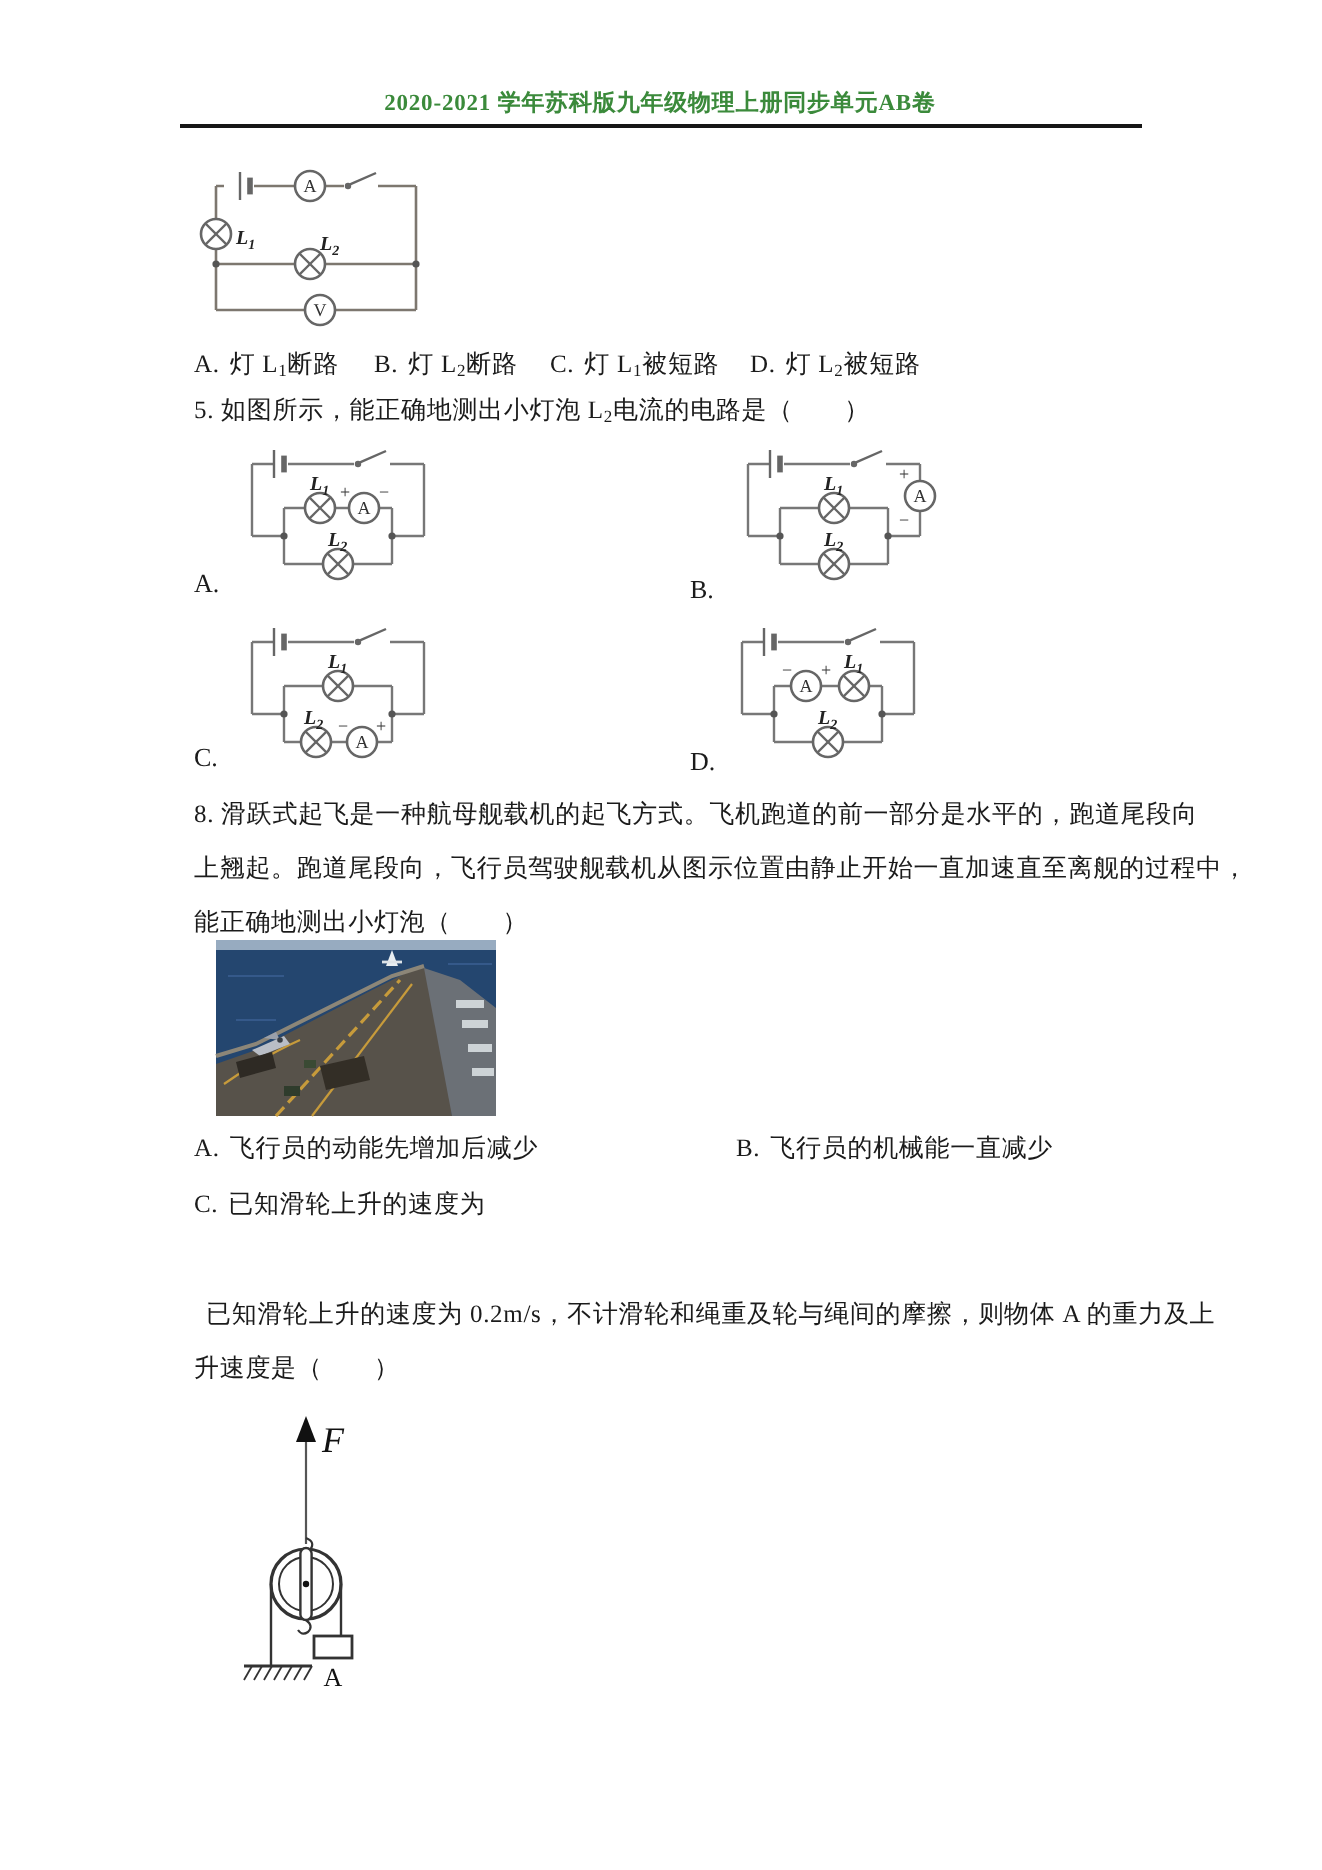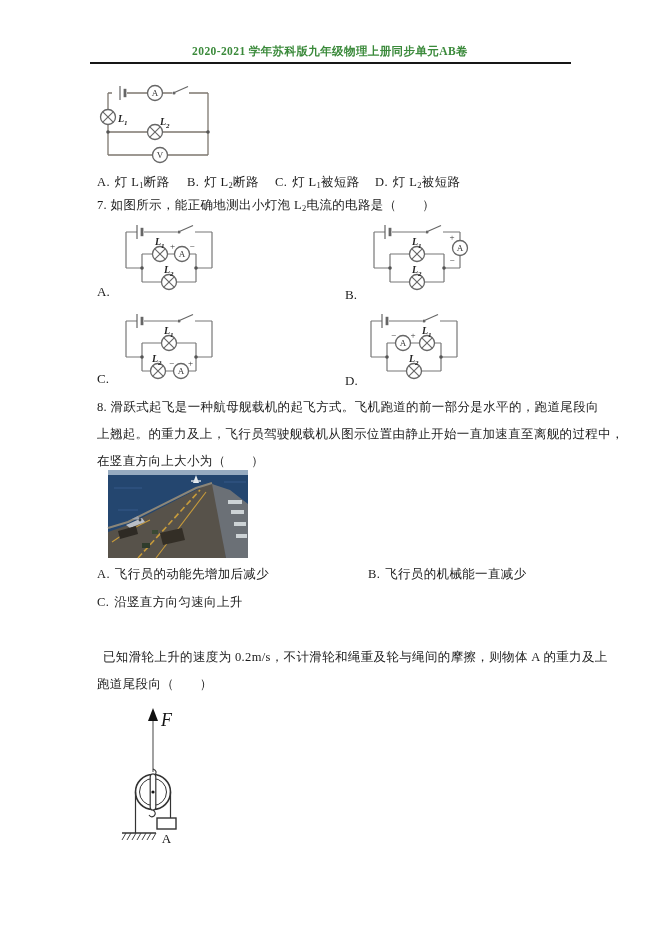--- a/index.html
+++ b/index.html
@@ -64,21 +64,21 @@
     <text class="mt" x="62" y="74">V</text>
     <text class="lbl" x="20" y="38"><tspan>L</tspan><tspan dy="2.5" font-size="7">1</tspan></text>
     <text class="lbl" x="62" y="41"><tspan>L</tspan><tspan dy="2.5" font-size="7">2</tspan></text>
   </svg>
 
   <div class="tline" style="left:97px;top:174px"><span class="olabel">A.</span><span>灯 L</span><sub class="ss">1</sub><span>断路</span></div>
   <div class="tline" style="left:187px;top:174px"><span class="olabel">B.</span><span>灯 L</span><sub class="ss">2</sub><span>断路</span></div>
   <div class="tline" style="left:275px;top:174px"><span class="olabel">C.</span><span>灯 L</span><sub class="ss">1</sub><span>被短路</span></div>
   <div class="tline" style="left:375px;top:174px"><span class="olabel">D.</span><span>灯 L</span><sub class="ss">2</sub><span>被短路</span></div>
 
-  <div class="tline" style="left:97px;top:197px"><span>7. 如图所示，能正确地测出小灯泡 L</span><sub class="ss">2</sub><span>电流的电路是（　　）</span></div>
+  <div class="tline" style="left:97px;top:197px"><span>5. 如图所示，能正确地测出小灯泡 L</span><sub class="ss">2</sub><span>电流的电路是（　　）</span></div>
 
   <svg class="fig" style="left:118px;top:224px" width="100" height="72" viewBox="0 0 100 72">
     <path class="cw" d="M8,8 H19 M26,8 H59 M77,8 H94 M8,8 V44 M8,44 H24 M94,8 V44 M94,44 H78 M24,30 V58 M78,30 V58"></path>
     <path class="cw" d="M24,30 H34.5 M49.5,30 H56.5 M71.5,30 H78 M24,58 H43.5 M58.5,58 H78"></path>
     <use href="#batt" x="19" y="8"></use>
       <use href="#sw" x="61" y="8"></use>
     <use href="#nodedot" x="24" y="44"></use>
       <use href="#nodedot" x="78" y="44"></use>
     <use href="#lamp" x="42" y="30"></use>
       <use href="#lamp" x="51" y="58"></use>
@@ -139,22 +139,22 @@
     <text class="sgn" x="30.5" y="25">−</text>
     <text class="sgn" x="50" y="25">+</text>
     <use href="#lamp" x="64" y="30"></use>
       <use href="#lamp" x="51" y="58"></use>
     <text class="lbl" x="59" y="21"><tspan>L</tspan><tspan dy="2.5" font-size="7">1</tspan></text>
     <text class="lbl" x="46" y="49"><tspan>L</tspan><tspan dy="2.5" font-size="7">2</tspan></text>
   </svg>
   <div class="cap" style="left:345px;top:373px">D.</div>
 
   <div class="tline" style="left:97px;top:399px">8. 滑跃式起飞是一种航母舰载机的起飞方式。飞机跑道的前一部分是水平的，跑道尾段向</div>
-  <div class="tline" style="left:97px;top:426px">上翘起。的重力及上，飞行员驾驶舰载机从图示位置由静止开始一直加速直至离舰的过程中，</div>
-  <div class="tline" style="left:97px;top:453px">在竖直方向上大小为（　　）</div>
+  <div class="tline" style="left:97px;top:426px">上翘起。跑道尾段向，飞行员驾驶舰载机从图示位置由静止开始一直加速直至离舰的过程中，</div>
+  <div class="tline" style="left:97px;top:453px">能正确地测出小灯泡（　　）</div>
 
   <svg class="fig" style="left:108px;top:470px" width="140" height="88" viewBox="0 0 140 88">
     <rect x="0" y="0" width="140" height="88" fill="#24466f"></rect>
     <rect x="0" y="0" width="140" height="5" fill="#97abc0"></rect>
     <g stroke="#35598a" stroke-width="1">
       <line x1="6" y1="18" x2="34" y2="18"></line>
         <line x1="96" y1="34" x2="128" y2="34"></line>
       <line x1="10" y1="40" x2="30" y2="40"></line>
         <line x1="116" y1="12" x2="138" y2="12"></line>
     </g>
@@ -180,24 +180,24 @@
       <circle cx="32" cy="50" r="1.4" fill="#3a3f46"></circle>
     </g>
     <polygon points="10,61 28,56 30,64 12,69" fill="#2e2a24"></polygon>
     <polygon points="52,63 74,58 77,70 55,75" fill="#332e26"></polygon>
     <rect x="44" y="60" width="6" height="4" fill="#3a4a34"></rect>
     <rect x="34" y="73" width="8" height="5" fill="#2f3c2c"></rect>
   </svg>
 
   <div class="tline" style="left:97px;top:566px"><span class="olabel">A.</span><span>飞行员的动能先增加后减少</span></div>
   <div class="tline" style="left:368px;top:566px"><span class="olabel">B.</span><span>飞行员的机械能一直减少</span></div>
-  <div class="tline" style="left:97px;top:594px"><span class="olabel">C.</span><span>沿竖直方向匀速向上升</span></div>
+  <div class="tline" style="left:97px;top:594px"><span class="olabel">C.</span><span>已知滑轮上升的速度为</span></div>
 
   <div class="tline" style="left:103px;top:649px">已知滑轮上升的速度为 0.2m/s，不计滑轮和绳重及轮与绳间的摩擦，则物体 A 的重力及上</div>
-  <div class="tline" style="left:97px;top:676px">跑道尾段向（　　）</div>
+  <div class="tline" style="left:97px;top:676px">升速度是（　　）</div>
 
   <svg class="fig" style="left:120px;top:702px" width="95" height="150" viewBox="0 0 95 150">
     <line x1="33" y1="16" x2="33" y2="70" stroke="#555" stroke-width="1.1"></line>
     <polygon points="33,6 28,19 38,19" fill="#111"></polygon>
     <text class="big" x="41" y="24">F</text>
     <path d="M33,67 q5,2 2,6 q-2,3 -5,0" fill="none" stroke="#333" stroke-width="1.1"></path>
     <circle cx="33" cy="90" r="17.5" fill="none" stroke="#333" stroke-width="1.6"></circle>
     <circle cx="33" cy="90" r="13.5" fill="none" stroke="#333" stroke-width="1"></circle>
     <rect x="30.2" y="72" width="5.6" height="36" rx="2.8" fill="#fdfdfd" stroke="#333" stroke-width="1.2"></rect>
     <circle cx="33" cy="90" r="1.6" fill="#111"></circle>

